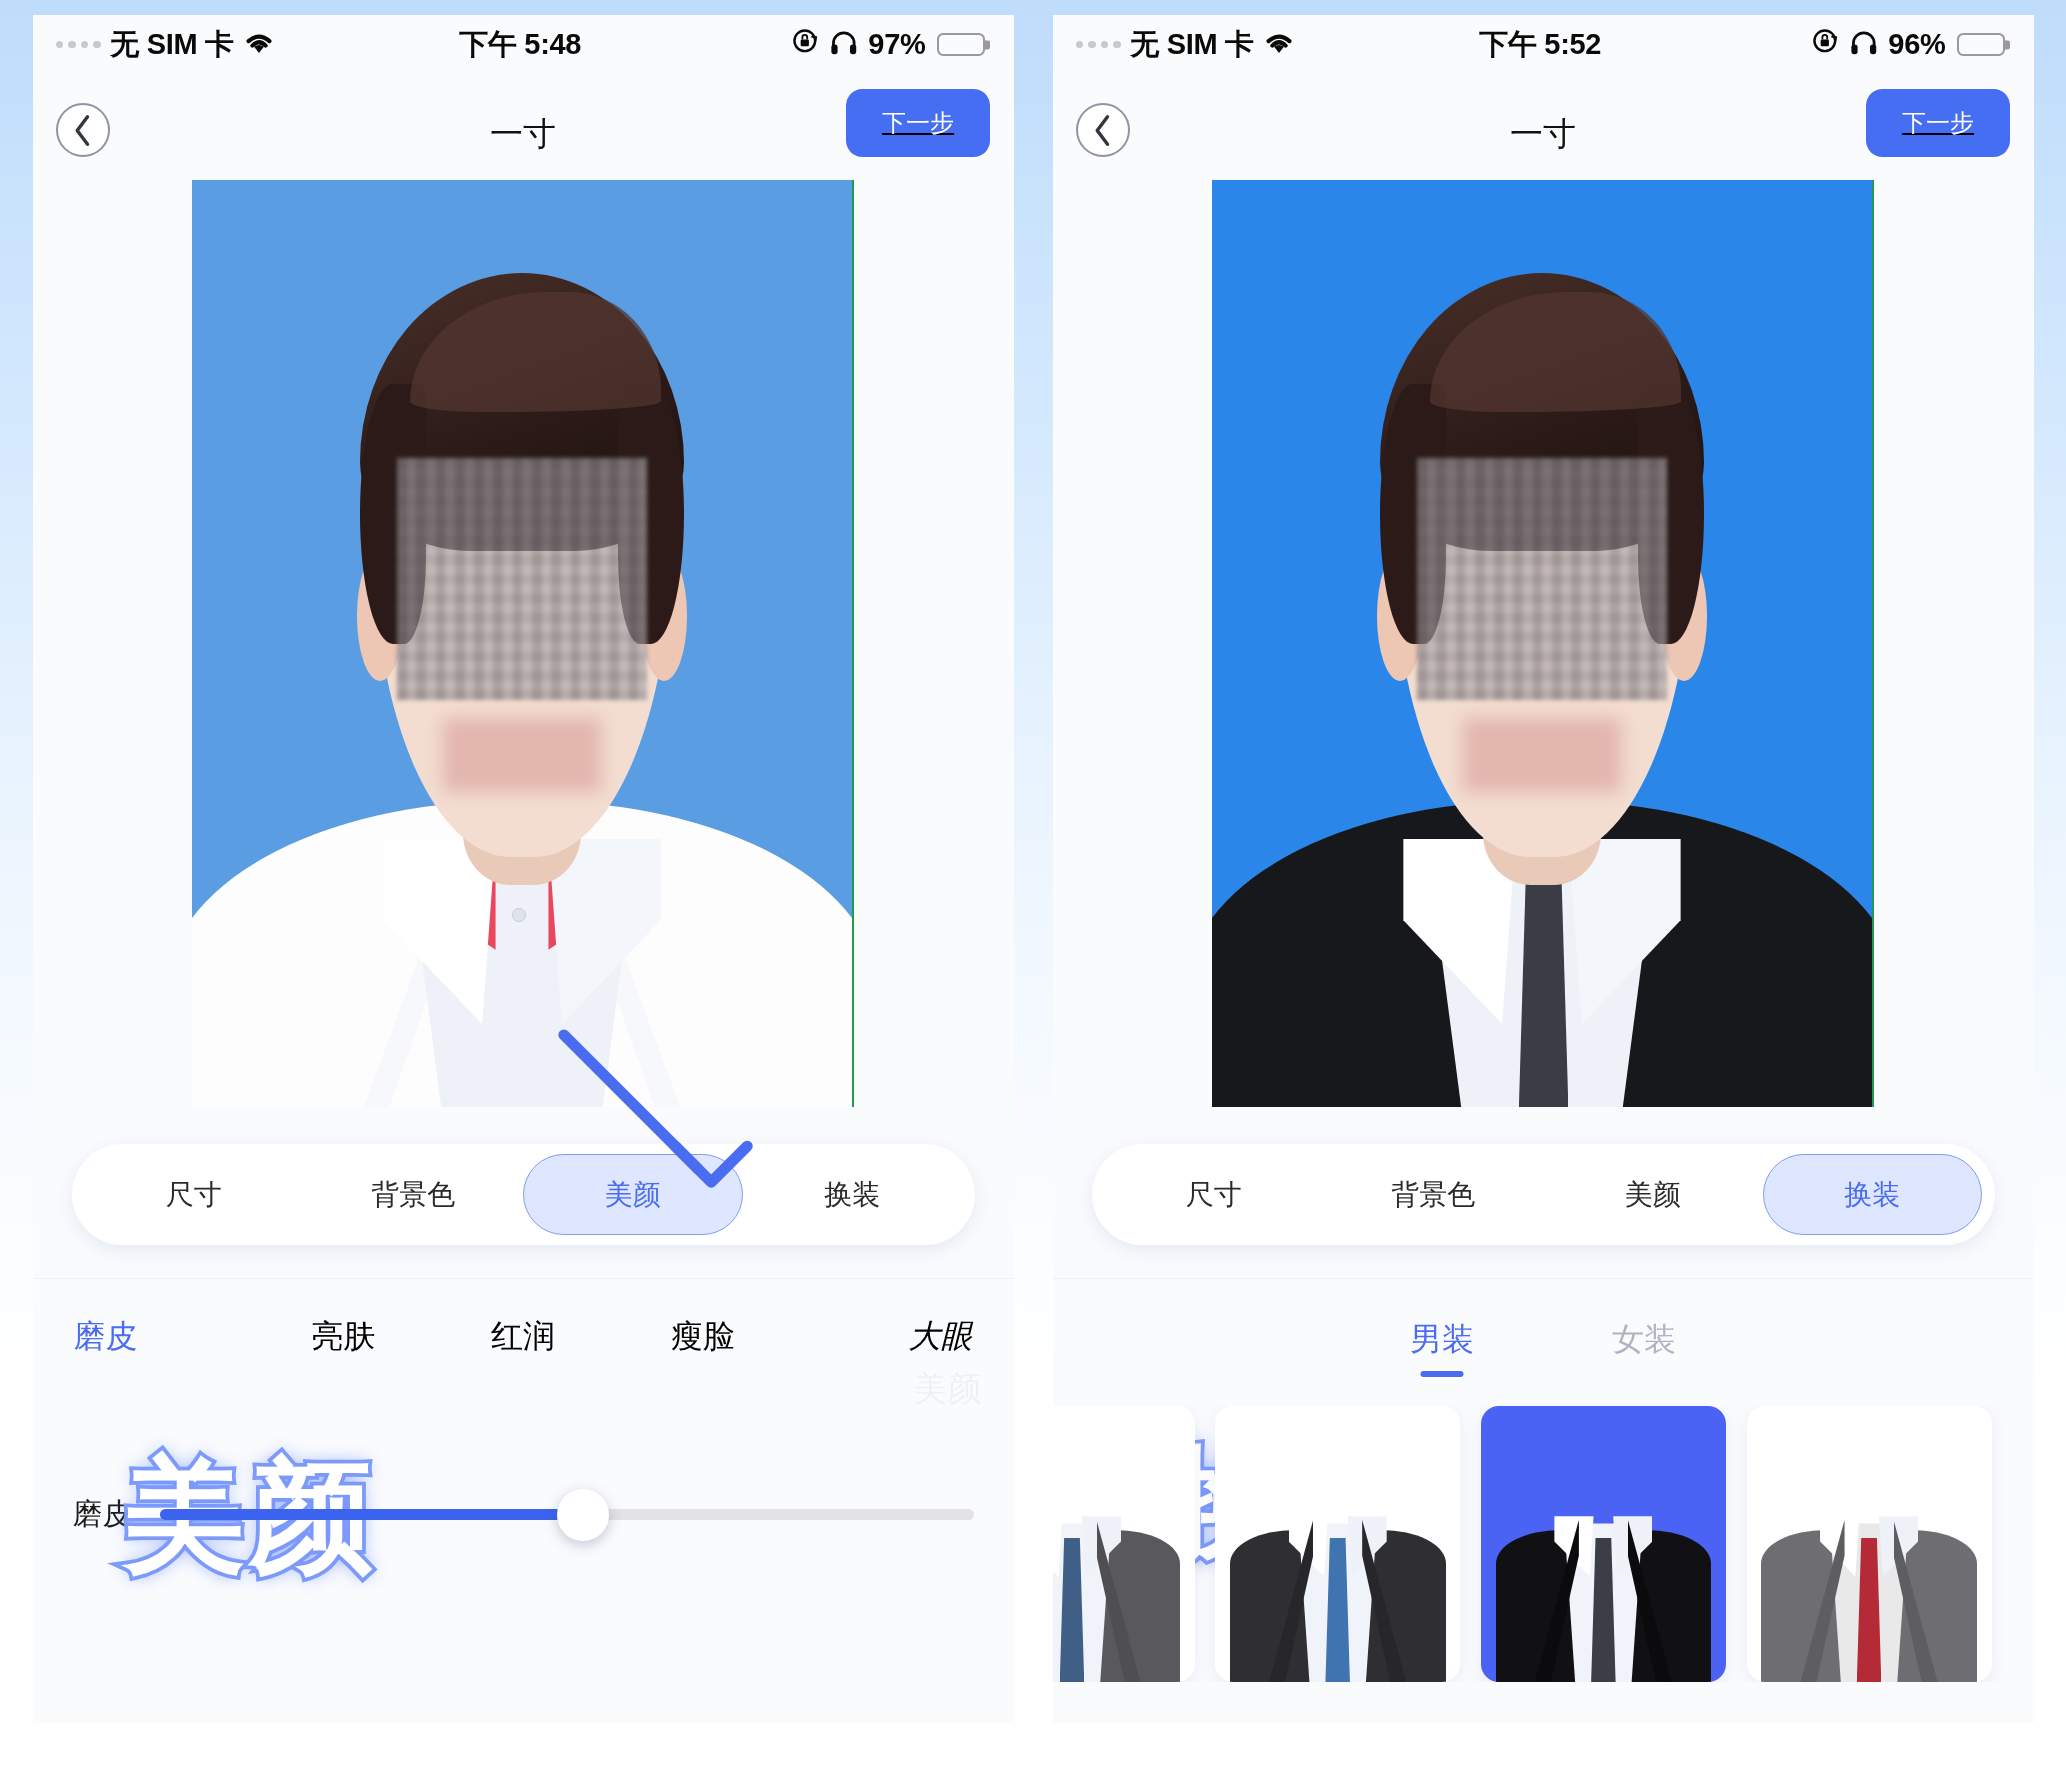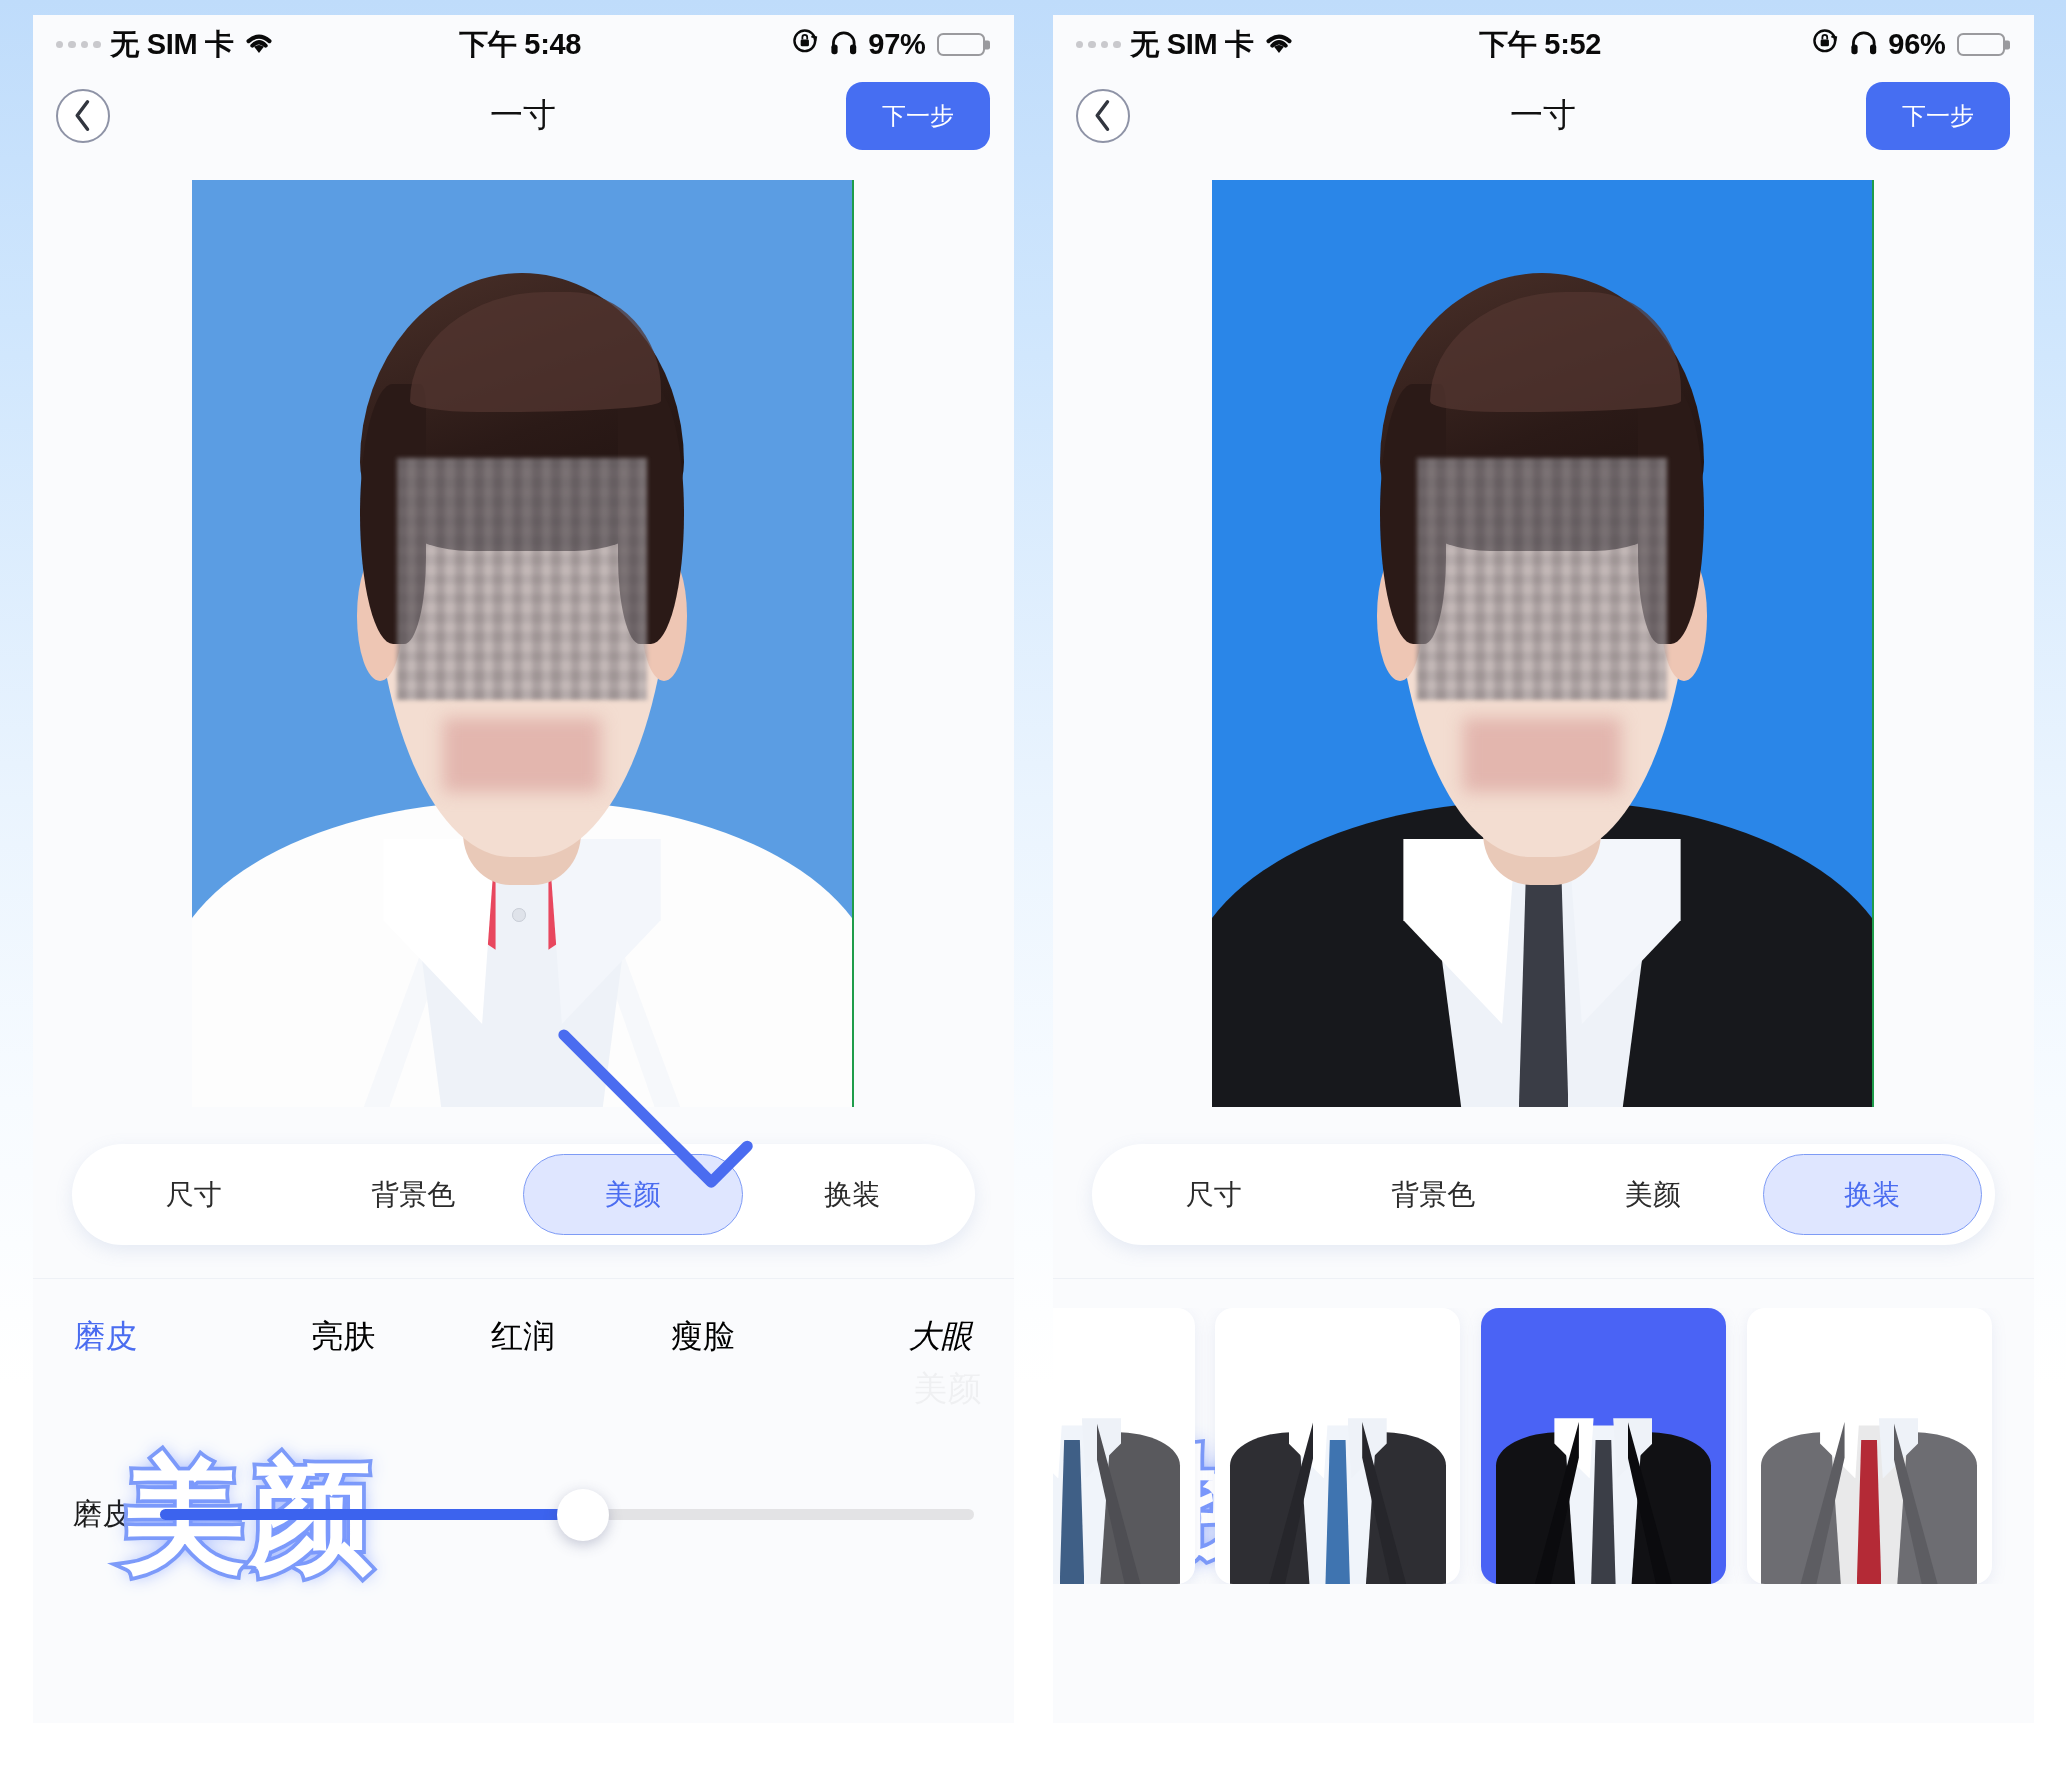--- a/index.html
+++ b/index.html
@@ -49,23 +49,24 @@
   }
   .batt::after {
     content:""; position:absolute; right:-7.6px; top:50%; transform:translateY(-50%);
     width: 4.8px; height: 9px; background:#9a9a9e; border-radius: 0 2.1px 2.1px 0;
   }
   .batt-fill { height: 100%; background: #0a0a0a; border-radius: 2.1px; }
 
   
   .navbar {
     height: 83px;
-    display: flex; align-items: center;
+    display: flex; align-items: flex-end;
     padding: 0 23.4px;
     position: relative;
+    text-decoration: underline;
   }
   .back-btn {
     width: 54px; height: 54px; border-radius: 50%;
     border: 2.1px solid #8e93a6;
     display: flex; align-items: center; justify-content: center;
     background: #fff;
     flex: 0 0 auto;
   }
   .back-btn svg { display:block; }
   .nav-title {
@@ -509,20 +510,24 @@
     <div class="tabbar">
       <div class="tab">尺寸</div>
       <div class="tab">背景色</div>
       <div class="tab">美颜</div>
       <div class="tab active">换装</div>
     </div>
   </div>
 
   <div class="panel">
     <div class="panel-sep"></div>
+    <div class="gender-tabs">
+      <div class="gender-tab active">男装</div>
+      <div class="gender-tab">女装</div>
+    </div>
 
     <div class="outfits">
       <div class="outfit first">
         <div class="mini">
           <div class="body" style="background:#59595d"></div>
           <div class="shirt2"></div>
           <div class="tie2" style="background:#3f5f86"></div>
           <div class="col-l"></div>
             <div class="col-r"></div>
 

